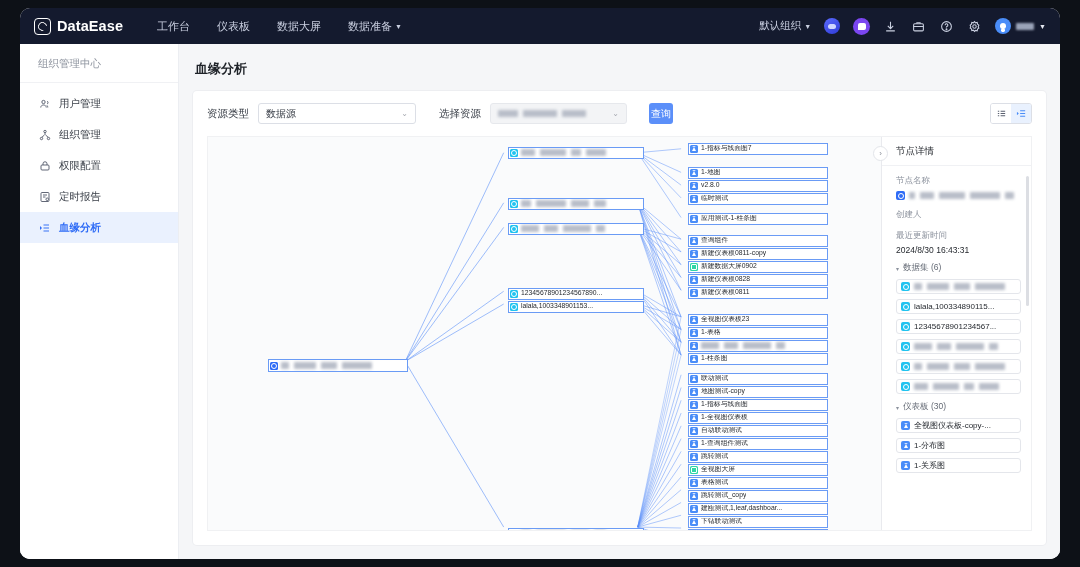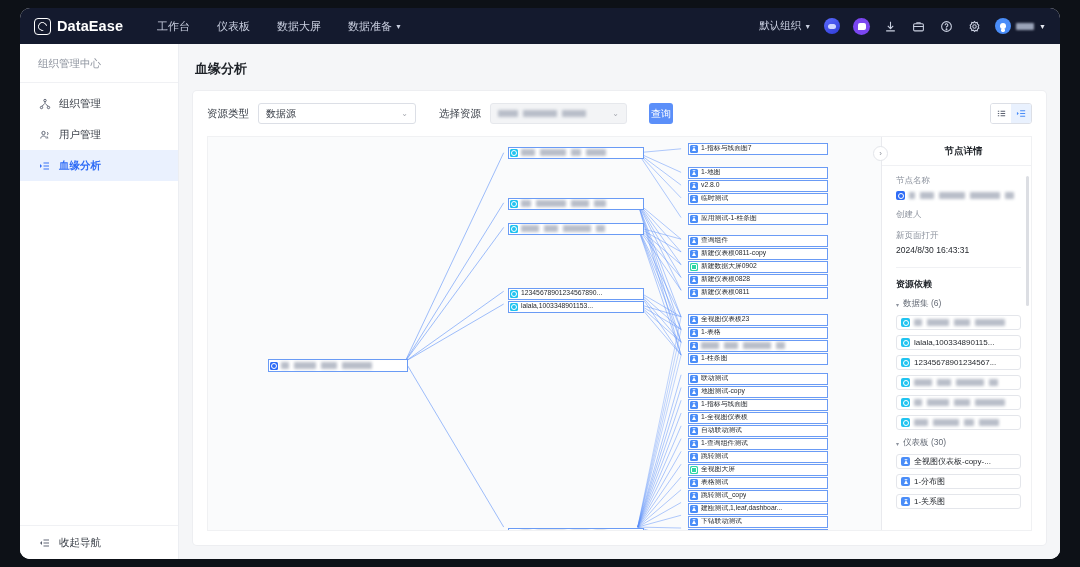--- a/index.html
+++ b/index.html
@@ -137,21 +137,21 @@
     position: absolute; right: 0; top: 0; bottom: 0; width: 150px;
     background: #fff; border-left: 1px solid #e9eaee;
     display: flex; flex-direction: column; z-index: 5;
   }
   .detail-toggle {
     position: absolute; left: -9px; top: 9px; width: 15px; height: 15px;
     border-radius: 50%; background: #fff; border: 1px solid #e3e5ea;
     display:flex;align-items:center;justify-content:center;
     font-size: 8px; color: #8a8f99; cursor: pointer; z-index: 6;
   }
-  .detail-head { font-size: 9.5px; font-weight: bold; color: #1f2329; padding: 8px 0 7px 14px; border-bottom: 1px solid #f0f1f4; text-align: center; }
+  .detail-head { font-size: 9.5px; font-weight: normal; color: #1f2329; padding: 8px 0 7px 14px; border-bottom: 1px solid #f0f1f4; }
   .detail-body { flex: 1; overflow: hidden; padding: 0 10px 0 14px; position: relative; }
   .d-label { font-size: 8.5px; color: #8d939e; margin-top: 9px; }
   .d-val { font-size: 8.5px; color: #1f2329; margin-top: 3px; }
   .d-node { display:flex; align-items:center; gap:4px; margin-top: 4px; }
   .d-node .nicon { width: 9px; height: 9px; flex:0 0 9px; border-radius: 2px; display:flex;align-items:center;justify-content:center; }
   .d-sec { font-size: 9px; font-weight: bold; color: #1f2329; margin-top: 12px; padding-top: 10px; border-top: 1px solid #f0f1f4; }
   .d-group { font-size: 8.5px; color: #646a75; margin-top: 7px; display:flex;align-items:center;gap:4px; }
   .d-group .tri { font-size: 6px; color:#8d939e; }
   .d-item {
     margin-top: 5px; height: 15px; border: 1px solid #e4e6eb; border-radius: 3px;
@@ -223,63 +223,73 @@
 
   <div class="body">
 
     <div class="sidebar">
       <div class="side-title">组织管理中心</div>
       <div class="side-list">
 
         <div class="side-item">
           <span class="sicon">
             <svg width="12" height="12" viewBox="0 0 24 24" fill="none" stroke="currentColor" stroke-width="1.9">
+                <circle cx="9" cy="8" r="3.3"></circle>
+                <path d="M3.5 19c0-3 2.5-5 5.5-5s5.5 2 5.5 5"></path>
+                <path d="M16 6.5a2.8 2.8 0 0 1 0 5.4M17.5 19c0-2-.6-3.4-1.6-4.3"></path>
+              </svg>
+          </span>
+          <span>用户管理</span>
+        </div>
+
+        <div class="side-item">
+          <span class="sicon">
+            <svg width="12" height="12" viewBox="0 0 24 24" fill="none" stroke="currentColor" stroke-width="1.9">
                 <circle cx="12" cy="5" r="2.4"></circle>
                 <circle cx="5" cy="19" r="2.4"></circle>
                 <circle cx="19" cy="19" r="2.4"></circle>
                 <path d="M12 7.4v4M5.5 16.8 11 11.8M18.5 16.8 13 11.8"></path>
               </svg>
           </span>
           <span>组织管理</span>
         </div>
 
         <div class="side-item">
           <span class="sicon">
             <svg width="12" height="12" viewBox="0 0 24 24" fill="none" stroke="currentColor" stroke-width="1.9">
-                <circle cx="9" cy="8" r="3.3"></circle>
-                <path d="M3.5 19c0-3 2.5-5 5.5-5s5.5 2 5.5 5"></path>
-                <path d="M16 6.5a2.8 2.8 0 0 1 0 5.4M17.5 19c0-2-.6-3.4-1.6-4.3"></path>
+                <rect x="4" y="10" width="16" height="10" rx="2"></rect>
+                <path d="M8 10V7.5a4 4 0 0 1 8 0V10"></path>
               </svg>
           </span>
-          <span>用户管理</span>
+          <span>权限配置</span>
         </div>
 
-
+        <div class="side-item">
+          <span class="sicon">
+            <svg width="12" height="12" viewBox="0 0 24 24" fill="none" stroke="currentColor" stroke-width="1.9">
+                <rect x="4" y="3" width="16" height="18" rx="2"></rect>
+                <path d="M8 8h8M8 12h5"></path>
+                <circle cx="16.5" cy="16.5" r="2.6" fill="#fff"></circle>
+              </svg>
+          </span>
+          <span>定时报告</span>
+        </div>
 
 
         <div class="side-item active">
           <span class="sicon">
             <svg width="12" height="12" viewBox="0 0 24 24" fill="none" stroke="currentColor" stroke-width="1.9">
                 <path d="M9 6h11M9 12h11M9 18h11"></path>
                 <path d="M6 12 2 8v8z" fill="currentColor" stroke="none"></path>
               </svg>
           </span>
           <span>血缘分析</span>
         </div>
 
 
-      </div>
-      <div class="side-foot">
-        <span class="sicon">
-          <svg width="12" height="12" viewBox="0 0 24 24" fill="none" stroke="currentColor" stroke-width="1.9">
-              <path d="M9 6h11M9 12h11M9 18h11"></path>
-              <path d="M2 12 6 8v8z" fill="currentColor" stroke="none"></path>
-            </svg>
-        </span>
-        <span>收起导航</span>
       </div>
     </div>
 
     <div class="main">
       <div class="page-title">血缘分析</div>
 
       <div class="panel">
         <div class="filters">
           <span class="flabel">资源类型</span>
           <div class="select sel-type">
@@ -550,23 +560,22 @@
                 <span class="nicon i-ds"></span>
                 <span class="blurtxt">
                     <i style="width:6px"></i>
                     <i style="width:14px"></i>
                     <i style="width:26px"></i>
                     <i style="width:30px"></i>
                     <i style="width:9px"></i>
                   </span>
               </div>
               <div class="d-label">创建人</div>
-              <div class="d-label">新页面打开</div>
+              <div class="d-label">最近更新时间</div>
               <div class="d-val">2024/8/30 16:43:31</div>
-              <div class="d-sec">资源依赖</div>
               <div id="detail-groups">
                   <div class="d-group">
                     <span class="tri">▾</span>
                     <span>数据集 (6)</span>
                   </div>
                   <div class="d-item">
                     <span class="nicon i-set"></span>
                     <span class="blurtxt">
                       <i style="width:8px"></i>
                       <i style="width:22px"></i>

